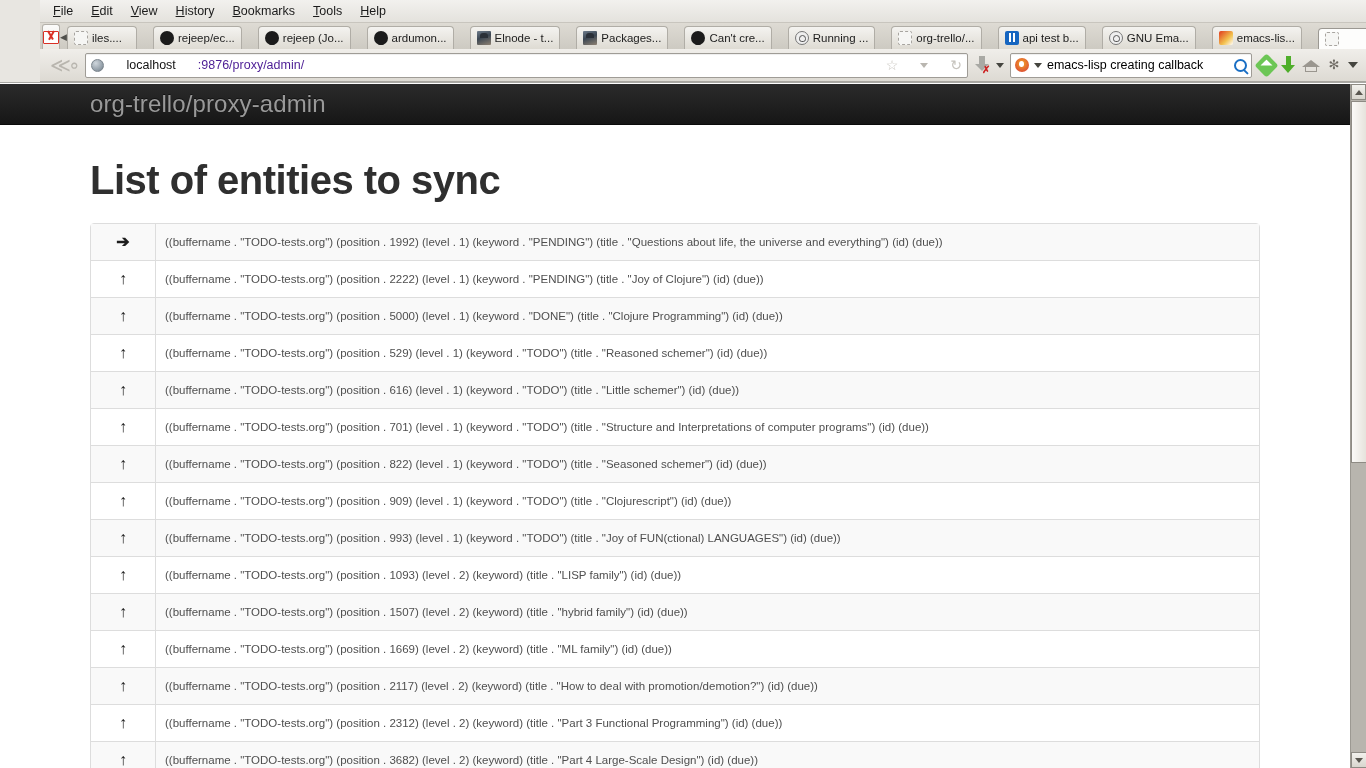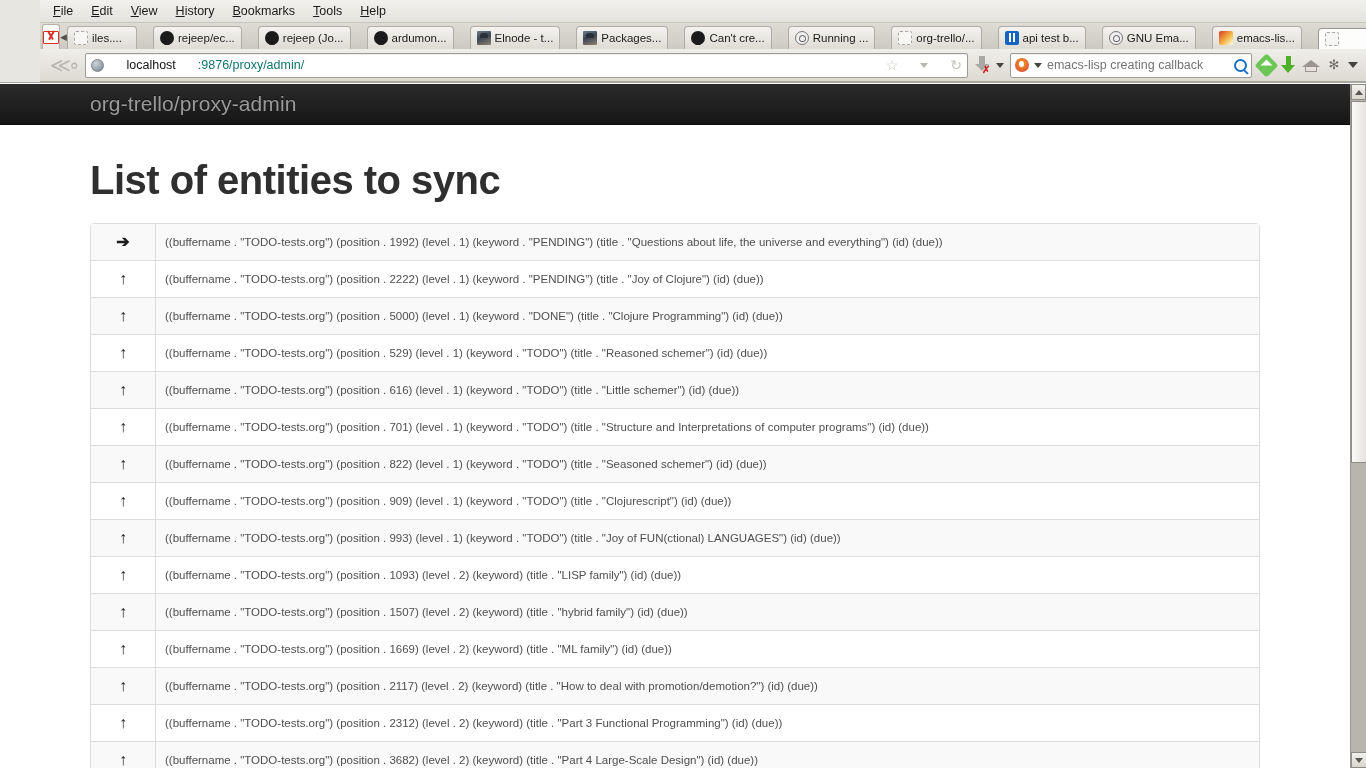--- a/index.html
+++ b/index.html
@@ -229,21 +229,21 @@
     box-shadow: inset 0 1px 1px rgba(0,0,0,.07);
   }
   .globe {
     width: 13px;height:13px;border-radius:50%;
     background: radial-gradient(circle at 35% 30%, #cfd6dc 0%, #8e9aa4 70%, #5e6971 100%);
     border: 1px solid #7b858d;
     box-sizing: border-box;
     flex: 0 0 13px;
   }
   .url-host { color: #111; }
-  .url-rest { color: #0f766e; }
+  .url-rest { color: #4c1d95; }
   .urlbar .grow { flex: 1; }
   .star {
     color: #c9c6c0; font-size: 14px; line-height: 1;
   }
   .reload {
     color: #c6c3bd; font-size: 14px;
   }
   .dl-arrow {
     position: relative; width: 16px; height: 20px; flex: 0 0 16px;
   }
@@ -277,21 +277,21 @@
   }
   .ddg {
     width: 14px;height:14px;border-radius:50%;
     background: radial-gradient(circle at 50% 40%, #f5a623 0%, #de5833 70%);
     position:relative; flex:0 0 14px;
   }
   .ddg::after{
     content:"";position:absolute;left:4px;top:3px;width:5px;height:6px;
     background:#fff;border-radius:50% 50% 40% 40%;
   }
-  .searchbar .q { flex:1; color:#737373; white-space:nowrap; overflow:hidden; }
+  .searchbar .q { flex:1; color:#000000; white-space:nowrap; overflow:hidden; }
   .mag {
     width:13px;height:13px;border:2px solid #1a6fc4;border-radius:50%;
     position:relative;box-sizing:border-box;flex:0 0 13px;
   }
   .mag::after{
     content:"";position:absolute;right:-4px;bottom:-3px;width:6px;height:2px;
     background:#1a6fc4;transform:rotate(45deg);border-radius:1px;
   }
   .feedly {
     width:17px;height:17px;background:#6cc655;
@@ -343,21 +343,21 @@
     width: 1170px;
     margin: 0 auto;
     display: flex;
     align-items: stretch;
   }
   .brand {
     display: flex;
     align-items: center;
     padding: 0 20px 0 0;
     color: #999999;
-    font-size: 21px;
+    font-size: 24px;
     font-weight: normal;
     letter-spacing: .1px;
     text-shadow: 0 -1px 0 rgba(0,0,0,.5);
   }
   .navlinks { display: flex; align-items: stretch; }
   .navlink {
     display: flex;
     align-items: center;
     padding: 0 15px;
     color: #e3e3e3;

